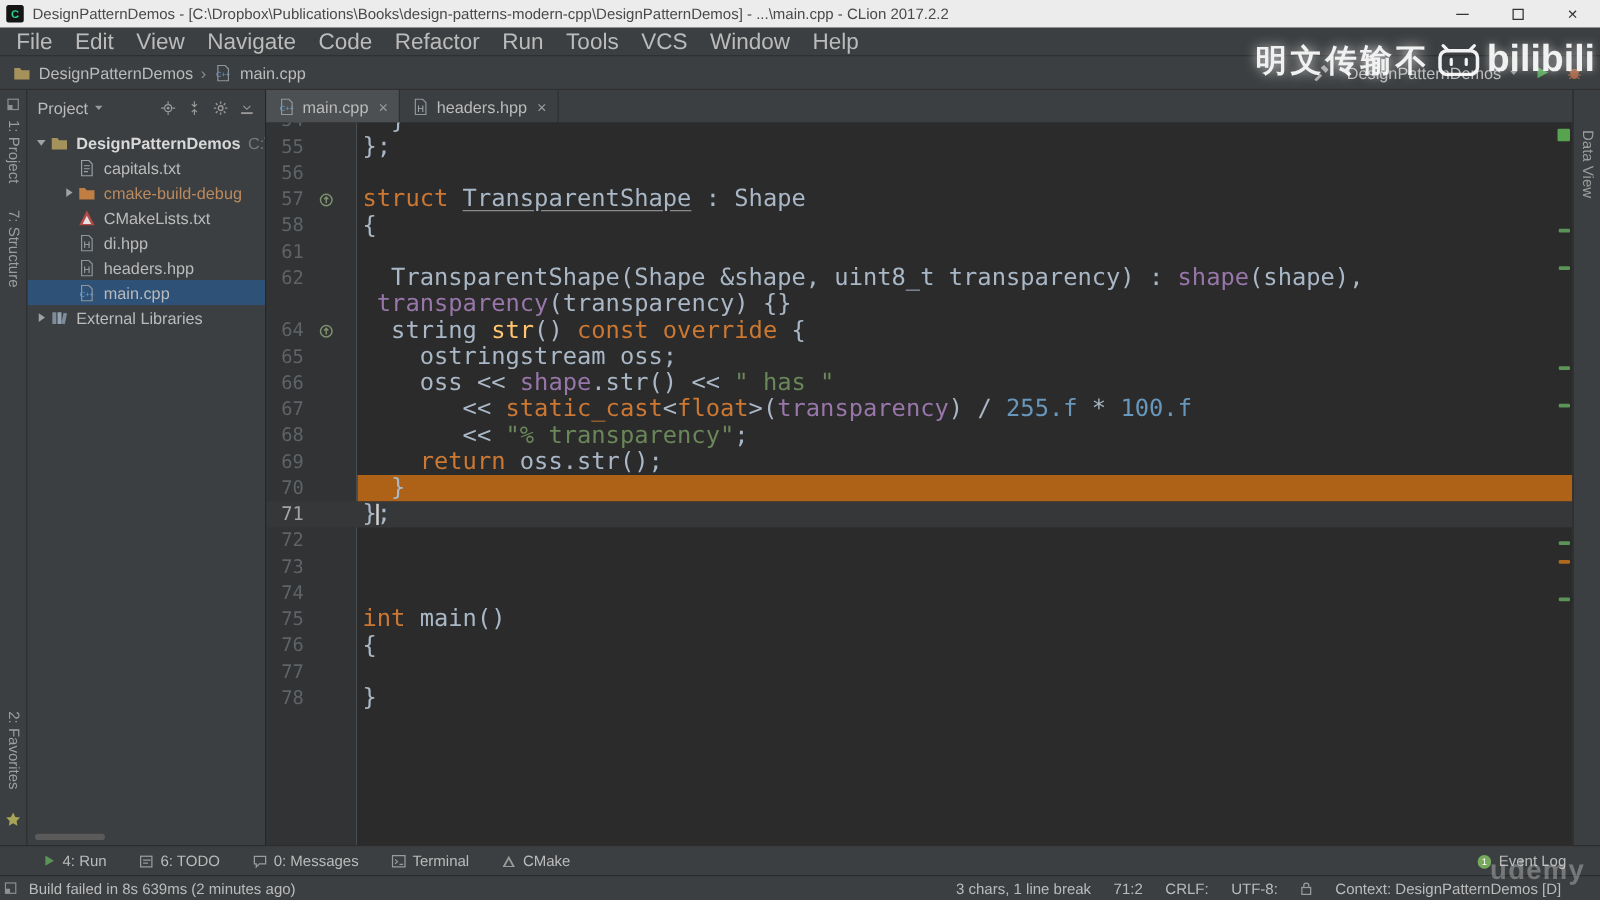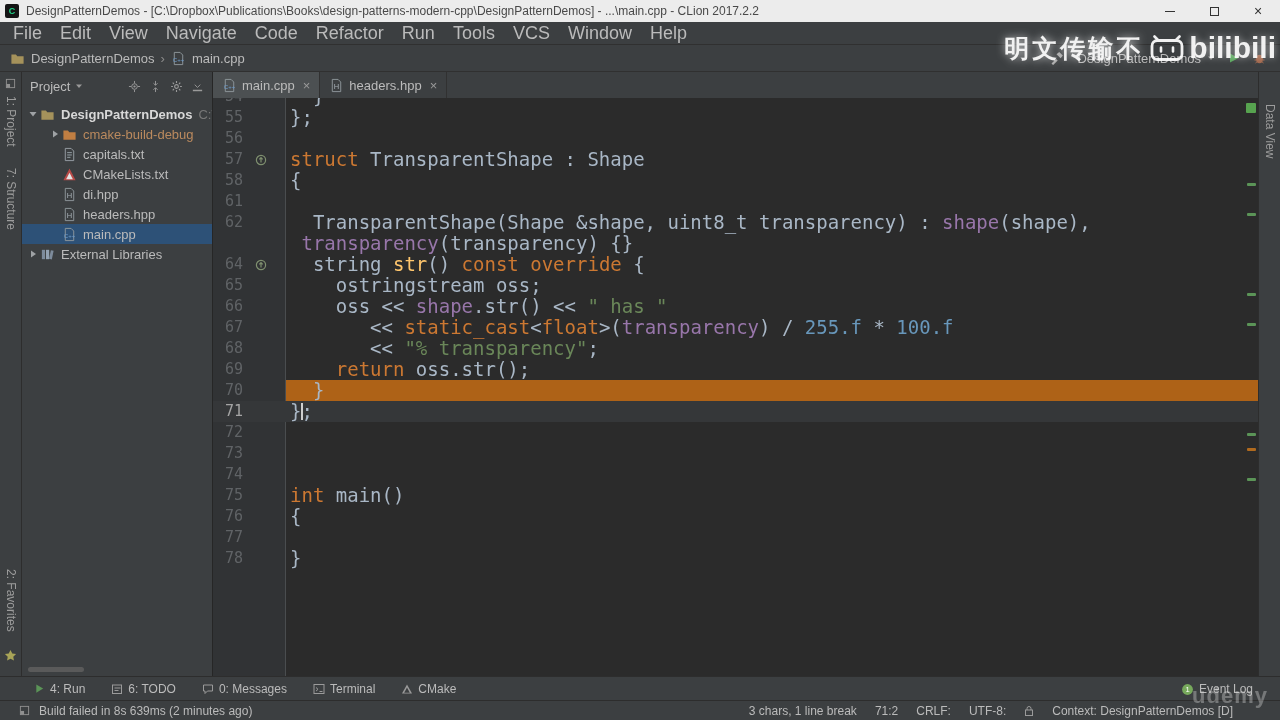--- a/index.html
+++ b/index.html
@@ -73,31 +73,31 @@
 .line-row{display:flex;height:21px;line-height:21px;font-family:"DejaVu Sans Mono",monospace;font-size:19px}
 .row-cur{background:#353739}
 .gutter-cell{width:73px;flex:none;display:flex}
 .lnum{width:30px;text-align:right;color:#606366;font-size:15px;line-height:21px}
 .row-cur .lnum{color:#A4A4A4}
 .gicon{flex:1;display:flex;align-items:center;padding-left:12px}
 .code-cell{flex:1;white-space:pre;color:#A9B7C6;padding-left:4px;position:relative}
 .code-orange{background:#AE6217}
 .c-d{color:#A9B7C6}.c-k{color:#CC7832}.c-f{color:#9876AA}.c-fn{color:#FFC66D}
 .c-s{color:#6A8759}.c-n{color:#6897BB}
-.c-cls{color:#A9B7C6;text-decoration-color:#8b8b8b;text-underline-offset:3px}
+.c-cls{color:#A9B7C6;text-decoration:underline;text-decoration-color:#8b8b8b;text-underline-offset:3px}
 .caret{position:absolute;top:2px;width:2px;height:17px;background:#CFCFCF}
 .marker-strip{position:absolute;right:0;top:0;width:13px;height:100%}
 .mark{position:absolute;right:2px;width:9px;height:3px;background:#5B9457;border-radius:1px}
 .mark-sq{width:10px;height:10px;border-radius:1px}
 
 
 .bottombar{position:absolute;left:0;right:0;top:676px;height:24px;background:#3C3F41;border-top:1px solid #2d2d2d;display:flex;align-items:center;padding-left:34px;gap:26px;font-size:12px;color:#BBBBBB}
 .bitem{display:flex;align-items:center;gap:5px;white-space:nowrap}
 .eventlog{position:absolute;right:27px;top:0;height:24px;display:flex;align-items:center;gap:5px}
-.statusbar{position:absolute;left:0;right:0;top:700px;height:20px;background:#3C3F41;border-top:1px solid #2d2d2d;display:flex;align-items:center;font-size:12px;color:#BBBBBB;padding:0 19px}
+.statusbar{position:absolute;left:0;right:0;top:700px;height:20px;background:#3C3F41;border-top:1px solid #2d2d2d;display:flex;align-items:center;font-size:12px;color:#BBBBBB;padding:0 3px}
 .status-left{display:flex;align-items:center;gap:9px;white-space:nowrap}
 .status-right{margin-left:auto;display:flex;align-items:center;gap:18px;padding-right:28px;white-space:nowrap}
 </style>
 </head>
 <body>
 
 <div id="app">
 
   <div class="titlebar">
     <div class="app-icon">C</div>
@@ -252,41 +252,41 @@
             </span>
             <span class="ticon">
               <svg width="15" height="15" viewBox="0 0 16 16">
                 <path d="M1.5 13.5V3.6h4.8l1.5 1.9h6.7v8z" fill="#A5925B"></path>
               </svg>
             </span>
             <span class="tlabel bold">DesignPatternDemos</span>
             <span class="thint">C:\Dr</span>
           </div>
           <div class="tree-row" style="padding-left: 26px;">
+            <span class="tchev"></span>
+            <span class="ticon">
+              <svg width="15" height="15" viewBox="0 0 16 16">
+                <path d="M3.5 1.5h6.2l2.8 2.8v10.2H3.5z" fill="none" stroke="#99A0A6"></path>
+                <path d="M5.5 6h5M5.5 8.5h5M5.5 11h3.5" stroke="#9AA5AB" fill="none"></path>
+              </svg>
+            </span>
+            <span class="tlabel">capitals.txt</span>
+          </div>
+          <div class="tree-row" style="padding-left: 26px;">
             <span class="tchev">
               <svg width="10" height="10" viewBox="0 0 10 10">
                 <polygon points="3,1.5 8,5 3,8.5" fill="#9FA2A5"></polygon>
               </svg>
             </span>
             <span class="ticon">
               <svg width="15" height="15" viewBox="0 0 16 16">
                 <path d="M1.5 13.5V3.6h4.8l1.5 1.9h6.7v8z" fill="#C07E42"></path>
               </svg>
             </span>
             <span class="tlabel excluded">cmake-build-debug</span>
-          </div>
-          <div class="tree-row" style="padding-left: 26px;">
-            <span class="tchev"></span>
-            <span class="ticon">
-              <svg width="15" height="15" viewBox="0 0 16 16">
-                <path d="M3.5 1.5h6.2l2.8 2.8v10.2H3.5z" fill="none" stroke="#99A0A6"></path>
-                <path d="M5.5 6h5M5.5 8.5h5M5.5 11h3.5" stroke="#9AA5AB" fill="none"></path>
-              </svg>
-            </span>
-            <span class="tlabel">capitals.txt</span>
           </div>
           <div class="tree-row" style="padding-left: 26px;">
             <span class="tchev"></span>
             <span class="ticon">
               <svg width="15" height="15" viewBox="0 0 16 16">
                 <polygon points="8,1.5 14.5,14 1.5,14" fill="#B84A47"></polygon>
                 <polygon points="8,6 11.6,13 4.4,13" fill="#E4E4E4"></polygon>
               </svg>
             </span>
             <span class="tlabel">CMakeLists.txt</span>

